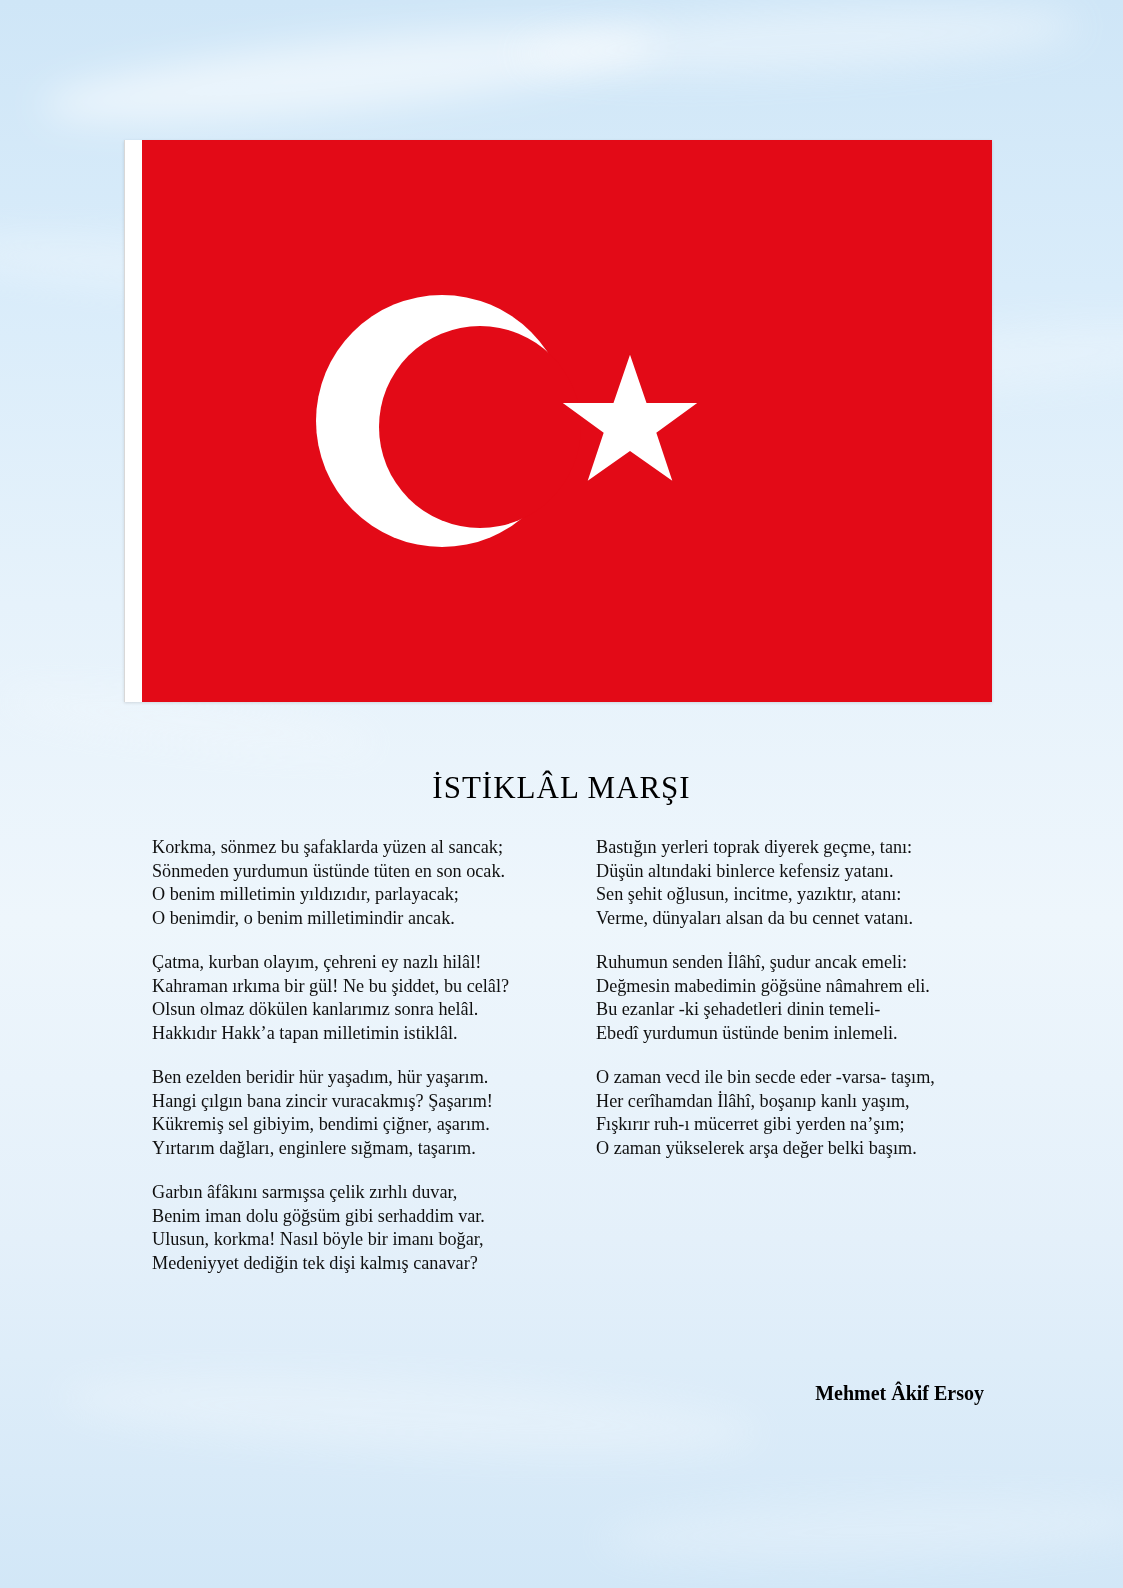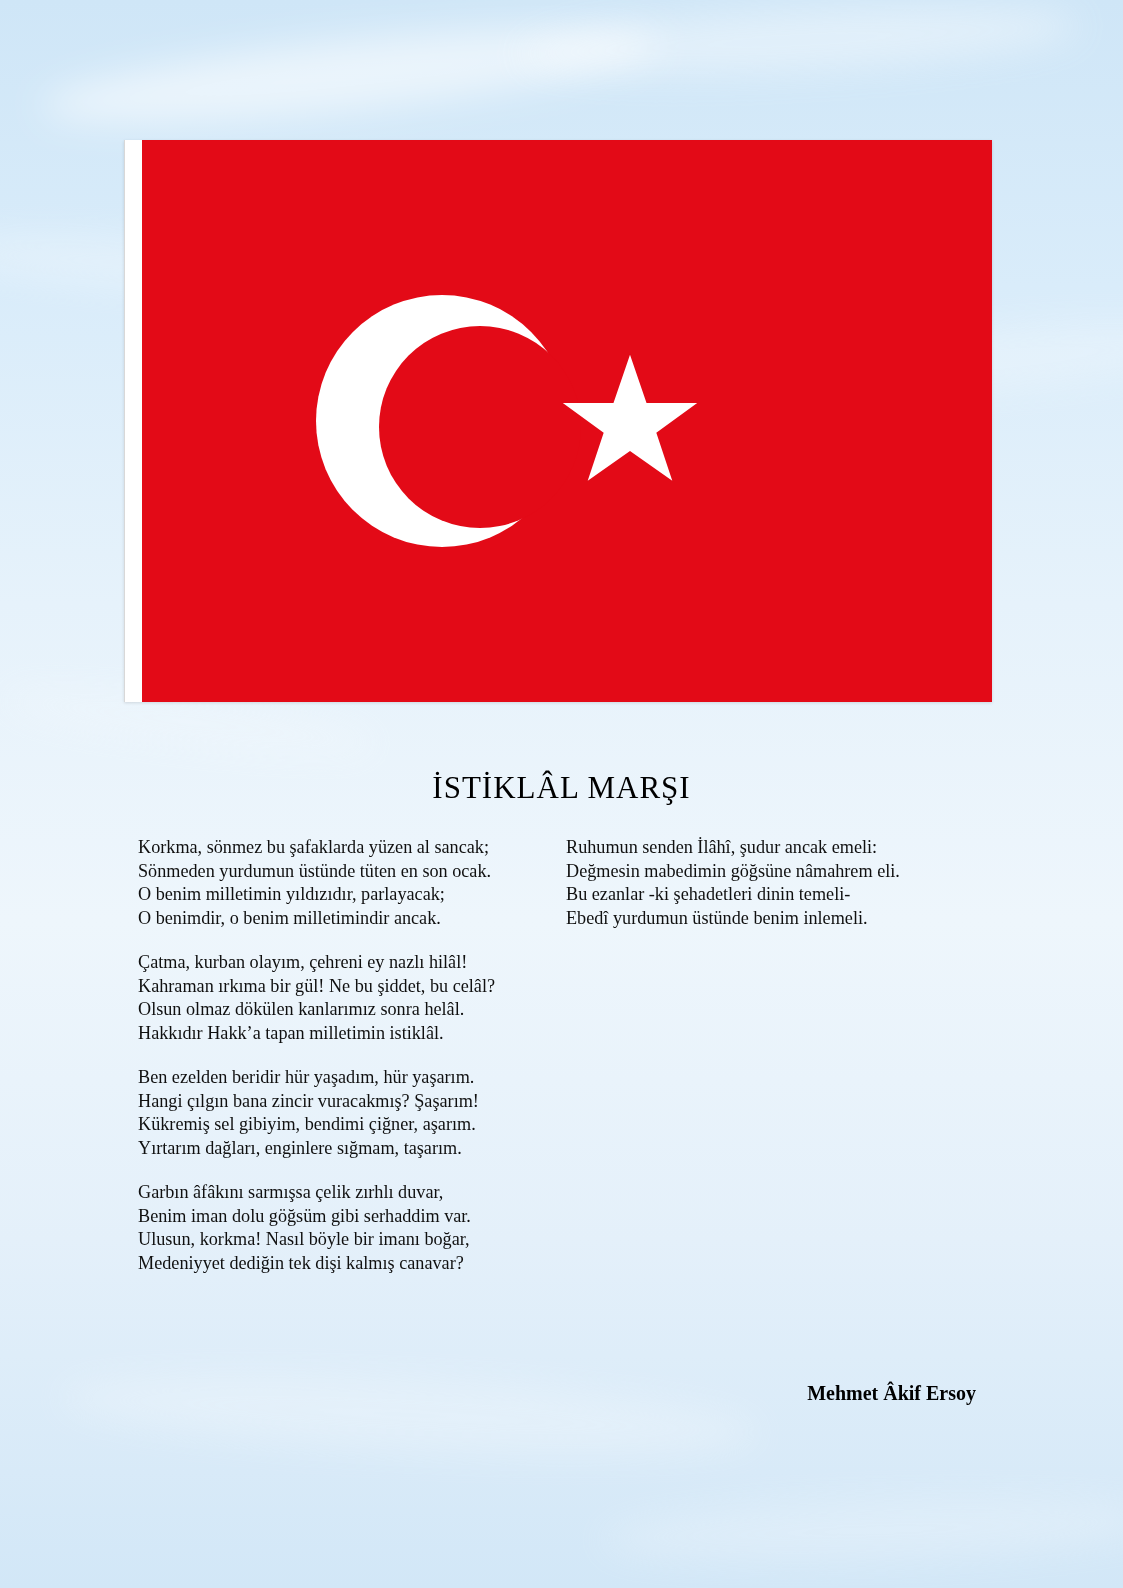--- a/index.html
+++ b/index.html
@@ -90,41 +90,41 @@
     left: 0;
     top: 770px;
     width: 1123px;
     text-align: center;
     font-size: 31px;
     letter-spacing: 1px;
     color: #000;
   }
   .columns {
     position: absolute;
-    left: 138px;
+    left: 152px;
     top: 836px;
     width: 845px;
     display: flex;
-    gap: 28px;
+    gap: 44px;
   }
   .col {
     width: 400px;
   }
   .stanza {
     margin-bottom: 21px;
     font-size: 18.2px;
     line-height: 23.5px;
     color: #101010;
     white-space: pre-line;
   }
   .stanza:last-child { margin-bottom: 0; }
 
   .author {
     position: absolute;
-    right: 147px;
+    right: 139px;
     top: 1382px;
     font-size: 20px;
     font-weight: bold;
     color: #000;
   }
 </style>
 </head>
 <body>
 
 <div class="page">
@@ -163,22 +163,30 @@
       <div class="stanza">Ben ezelden beridir hür yaşadım, hür yaşarım.
 Hangi çılgın bana zincir vuracakmış? Şaşarım!
 Kükremiş sel gibiyim, bendimi çiğner, aşarım.
 Yırtarım dağları, enginlere sığmam, taşarım.</div>
       <div class="stanza">Garbın âfâkını sarmışsa çelik zırhlı duvar,
 Benim iman dolu göğsüm gibi serhaddim var.
 Ulusun, korkma! Nasıl böyle bir imanı boğar,
 Medeniyyet dediğin tek dişi kalmış canavar?</div>
     </div>
     <div class="col">
+      <div class="stanza">Bastığın yerleri toprak diyerek geçme, tanı:
+Düşün altındaki binlerce kefensiz yatanı.
+Sen şehit oğlusun, incitme, yazıktır, atanı:
+Verme, dünyaları alsan da bu cennet vatanı.</div>
       <div class="stanza">Ruhumun senden İlâhî, şudur ancak emeli:
 Değmesin mabedimin göğsüne nâmahrem eli.
 Bu ezanlar -ki şehadetleri dinin temeli-
 Ebedî yurdumun üstünde benim inlemeli.</div>
+      <div class="stanza">O zaman vecd ile bin secde eder -varsa- taşım,
+Her cerîhamdan İlâhî, boşanıp kanlı yaşım,
+Fışkırır ruh-ı mücerret gibi yerden na’şım;
+O zaman yükselerek arşa değer belki başım.</div>
     </div>
   </div>
 
   <div class="author">Mehmet Âkif Ersoy</div>
 
 </div>
 
 </body></html>

